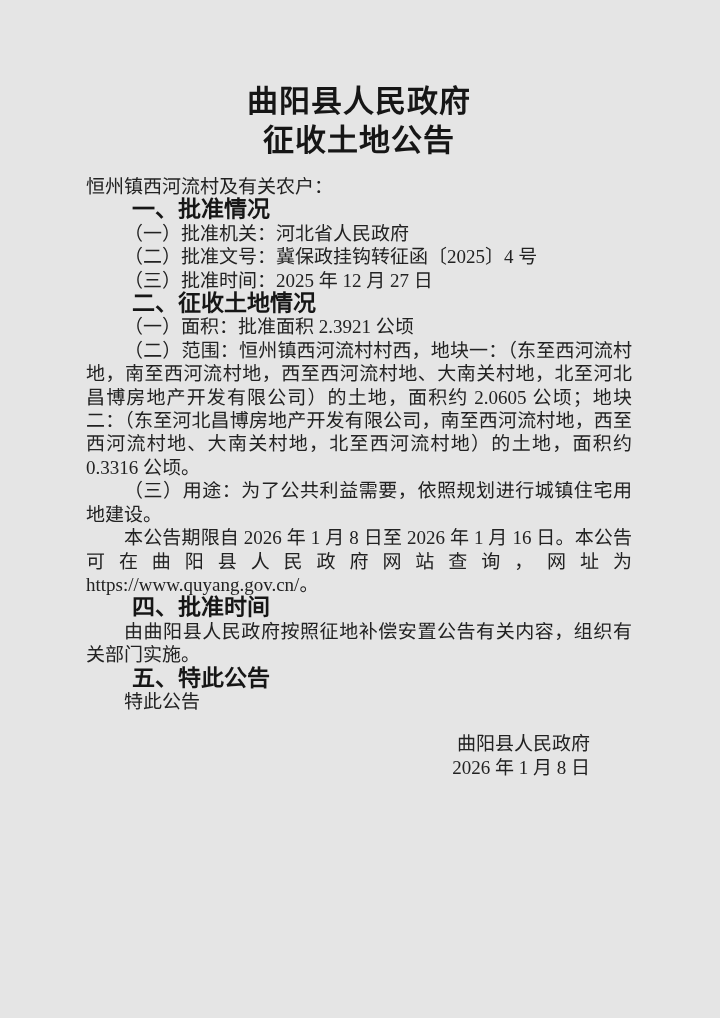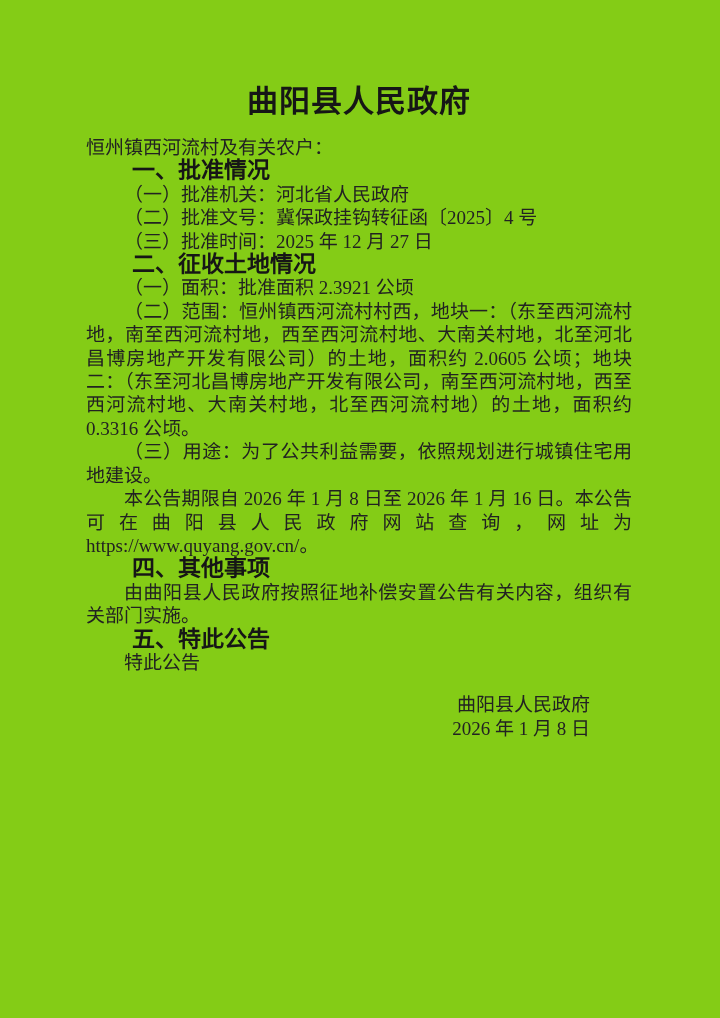--- a/index.html
+++ b/index.html
@@ -4,21 +4,21 @@
 <style>
   html, body {
     margin: 0;
     padding: 0;
     background: #ffffff;
   }
   .page {
     position: relative;
     width: 720px;
     height: 1018px;
-    background: #84cc16;
+    background: #e5e5e5;
     color: #1d1d1d;
     overflow: hidden;
     font-family: "Liberation Serif", "DejaVu Serif", serif;
   }
   .content {
     position: absolute;
     left: 86px;
     top: 82px;
     width: 546px;
   }
@@ -66,38 +66,39 @@
   }
 </style>
 </head>
 <body>
 
 <div class="page">
   <div class="content">
 
     <div class="doc-title">
       <div>曲阳县人民政府</div>
+      <div>征收土地公告</div>
     </div>
 
     <div class="body-text">
       <p class="no-indent">恒州镇西河流村及有关农户：</p>
 
       <p class="sec-heading">一、批准情况</p>
       <p>（一）批准机关：河北省人民政府</p>
       <p>（二）批准文号：冀保政挂钩转征函〔2025〕4 号</p>
       <p>（三）批准时间：2025 年 12 月 27 日</p>
 
       <p class="sec-heading">二、征收土地情况</p>
       <p>（一）面积：批准面积 2.3921 公顷</p>
       <p>（二）范围：恒州镇西河流村村西，地块一：（东至西河流村地，南至西河流村地，西至西河流村地、大南关村地，北至河北昌博房地产开发有限公司）的土地，面积约 2.0605 公顷；地块二：（东至河北昌博房地产开发有限公司，南至西河流村地，西至西河流村地、大南关村地，北至西河流村地）的土地，面积约 0.3316 公顷。</p>
       <p>（三）用途：为了公共利益需要，依照规划进行城镇住宅用地建设。</p>
 
       <p>本公告期限自 2026 年 1 月 8 日至 2026 年 1 月 16 日。本公告可在曲阳县人民政府网站查询，网址为 https://www.quyang.gov.cn/。</p>
 
-      <p class="sec-heading">四、其他事项</p>
+      <p class="sec-heading">四、批准时间</p>
       <p>由曲阳县人民政府按照征地补偿安置公告有关内容，组织有关部门实施。</p>
 
       <p class="sec-heading">五、特此公告</p>
 
       <p>特此公告</p>
     </div>
 
     <div class="signature">
       <div>曲阳县人民政府</div>
       <div>2026 年 1 月 8 日</div>

